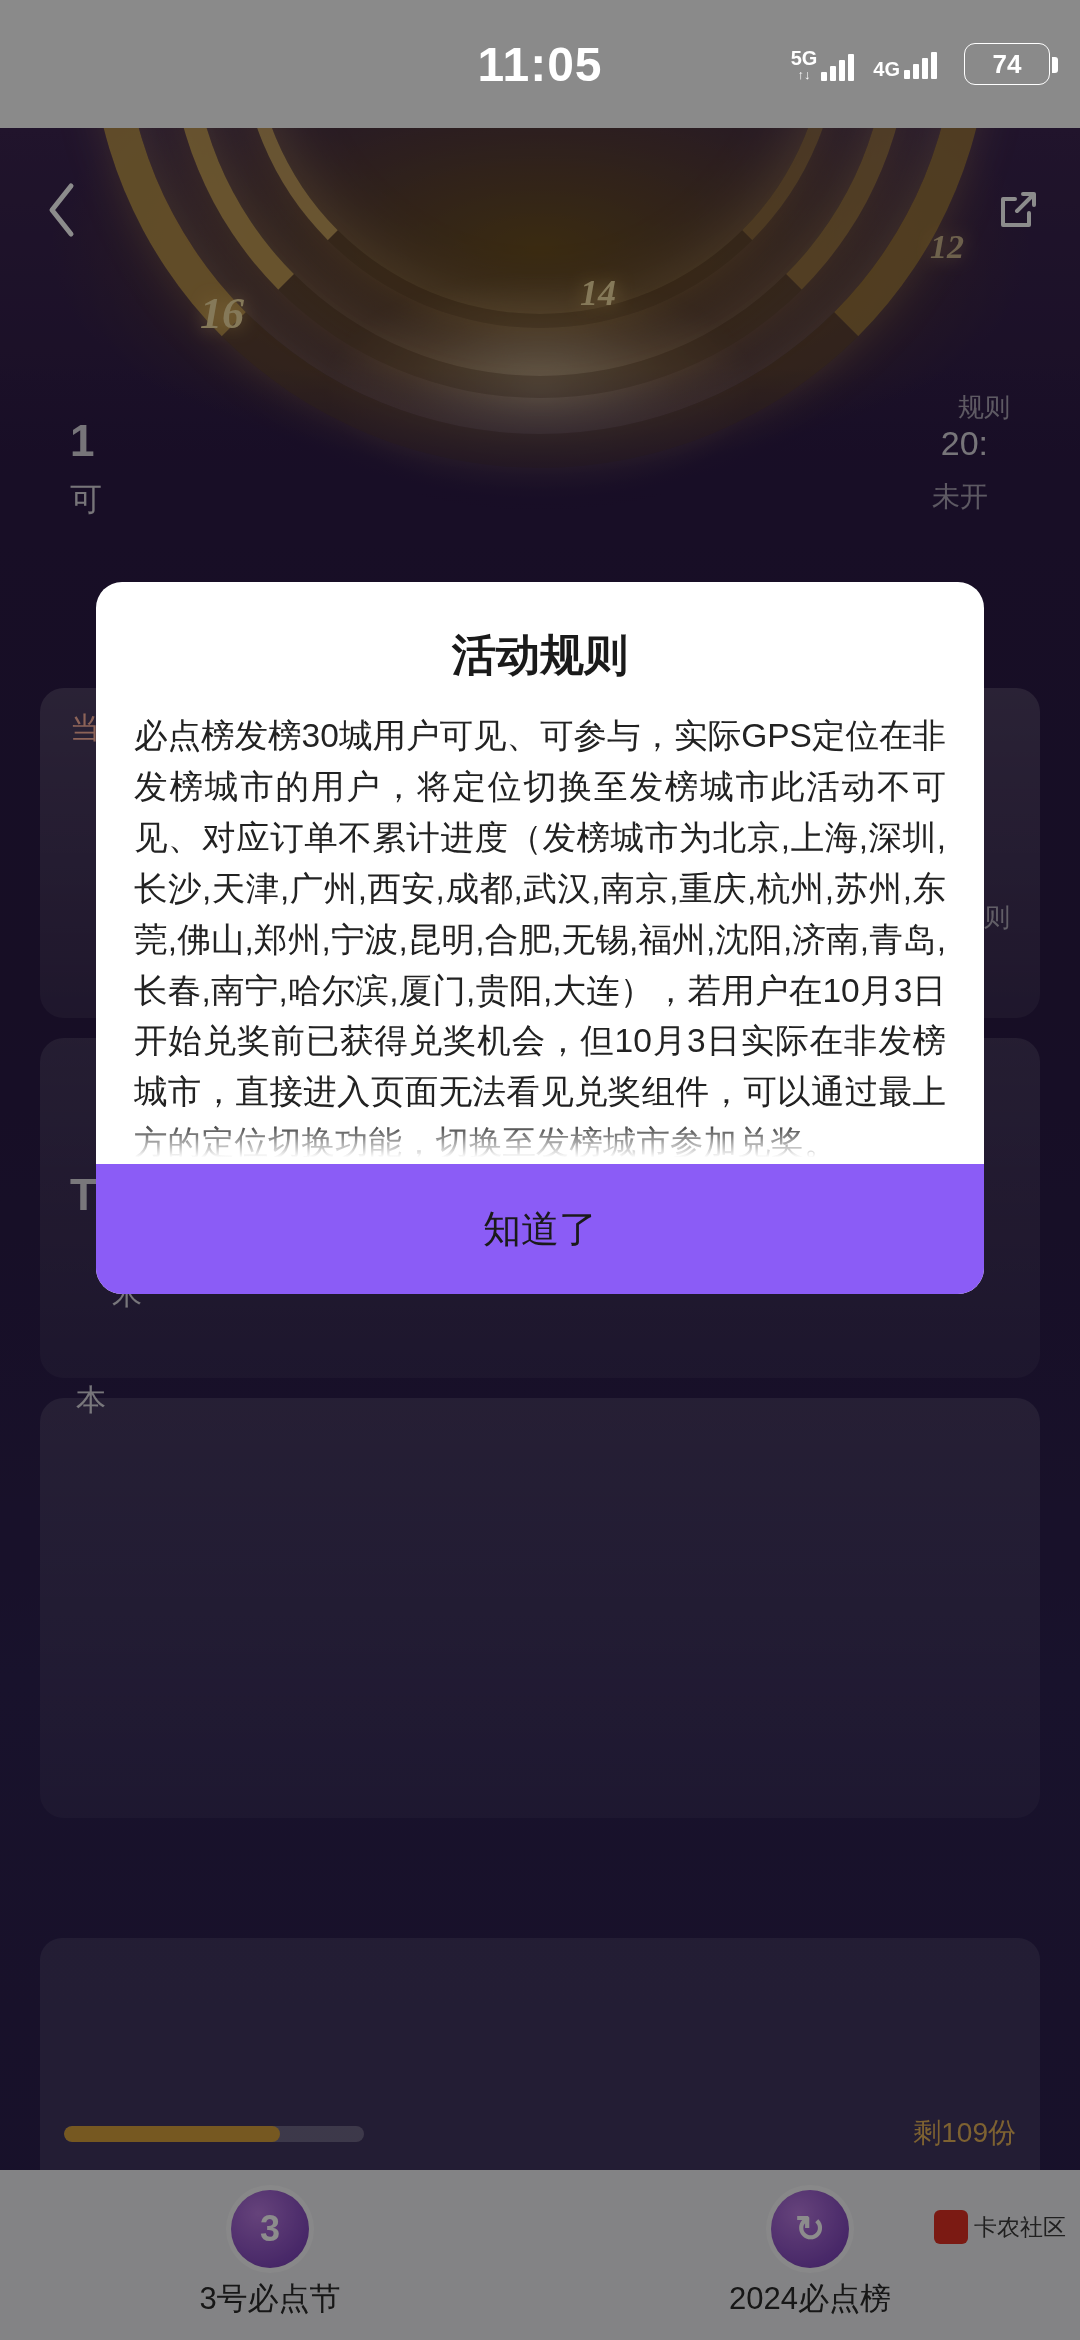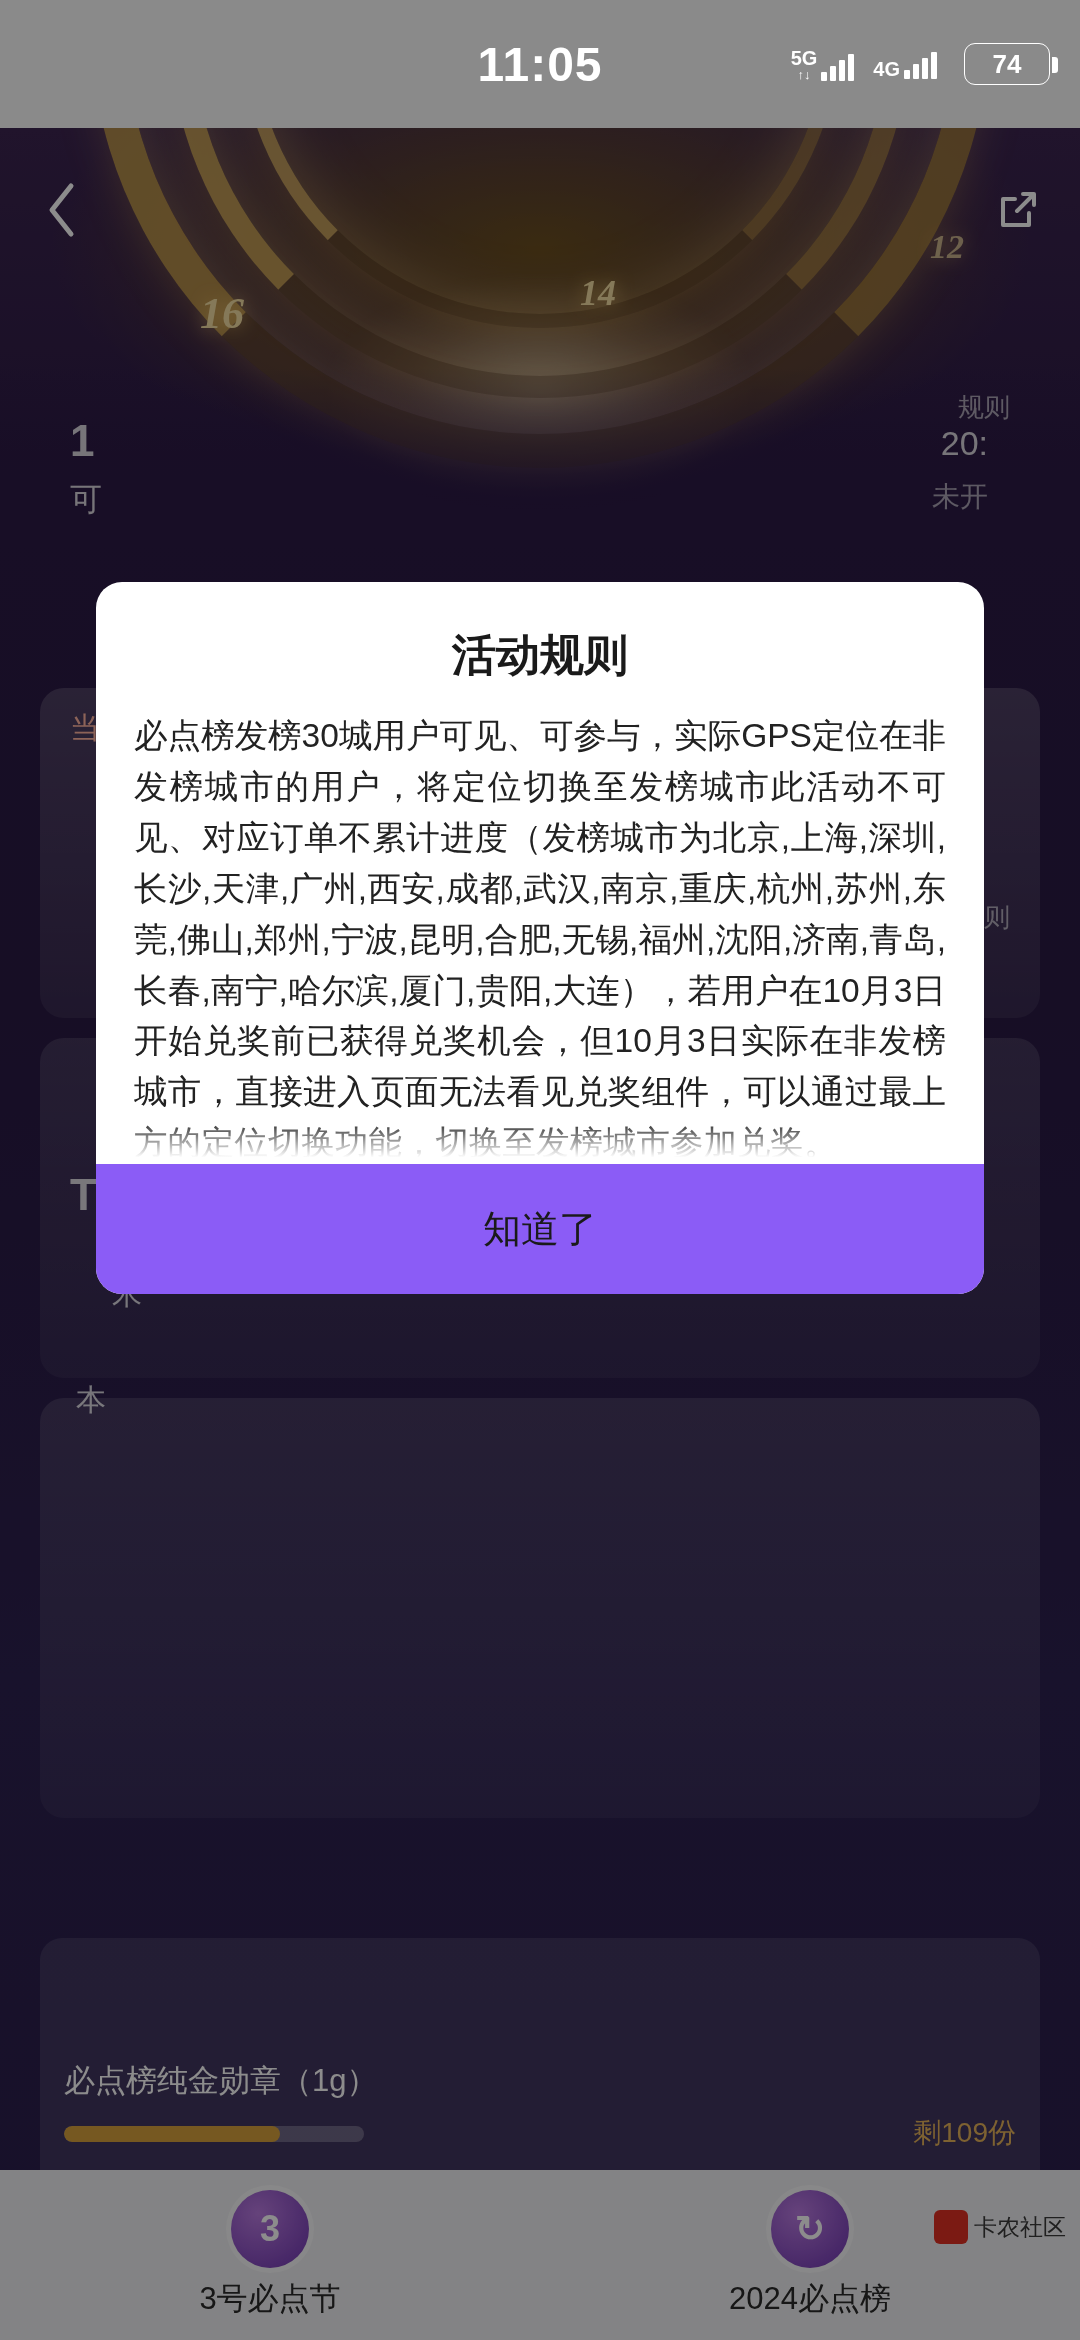--- a/index.html
+++ b/index.html
@@ -277,21 +277,20 @@
     <div class="bg-text" style="left:70px; top:580px; font-size:30px; color:#ffb4a0;">当日</div>
     <div class="bg-text" style="left:106px; top:648px; font-size:30px;">当</div>
     <div class="bg-text" style="left:106px; top:700px; font-size:30px;">满</div>
 
     <div class="bg-text" style="left:70px; top:1042px; font-size:44px; font-weight:700;">T</div>
     <div class="bg-text" style="left:112px; top:1146px; font-size:30px;">米</div>
     <div class="bg-text" style="left:76px; top:1252px; font-size:30px;">本</div>
 
     <div class="prize-row">
       <div class="prize">
-        <div class="ptitle">必点榜纯金勋章（1g）</div>
         <div class="bar">
             <i style="width:72%"></i>
           </div>
         <div class="remain">剩109份</div>
       </div>
     </div>
 
     <div class="brands">
       <span class="spark">✦</span><span>上榜品牌 本月必点</span><span class="spark">✦</span>
     </div>

